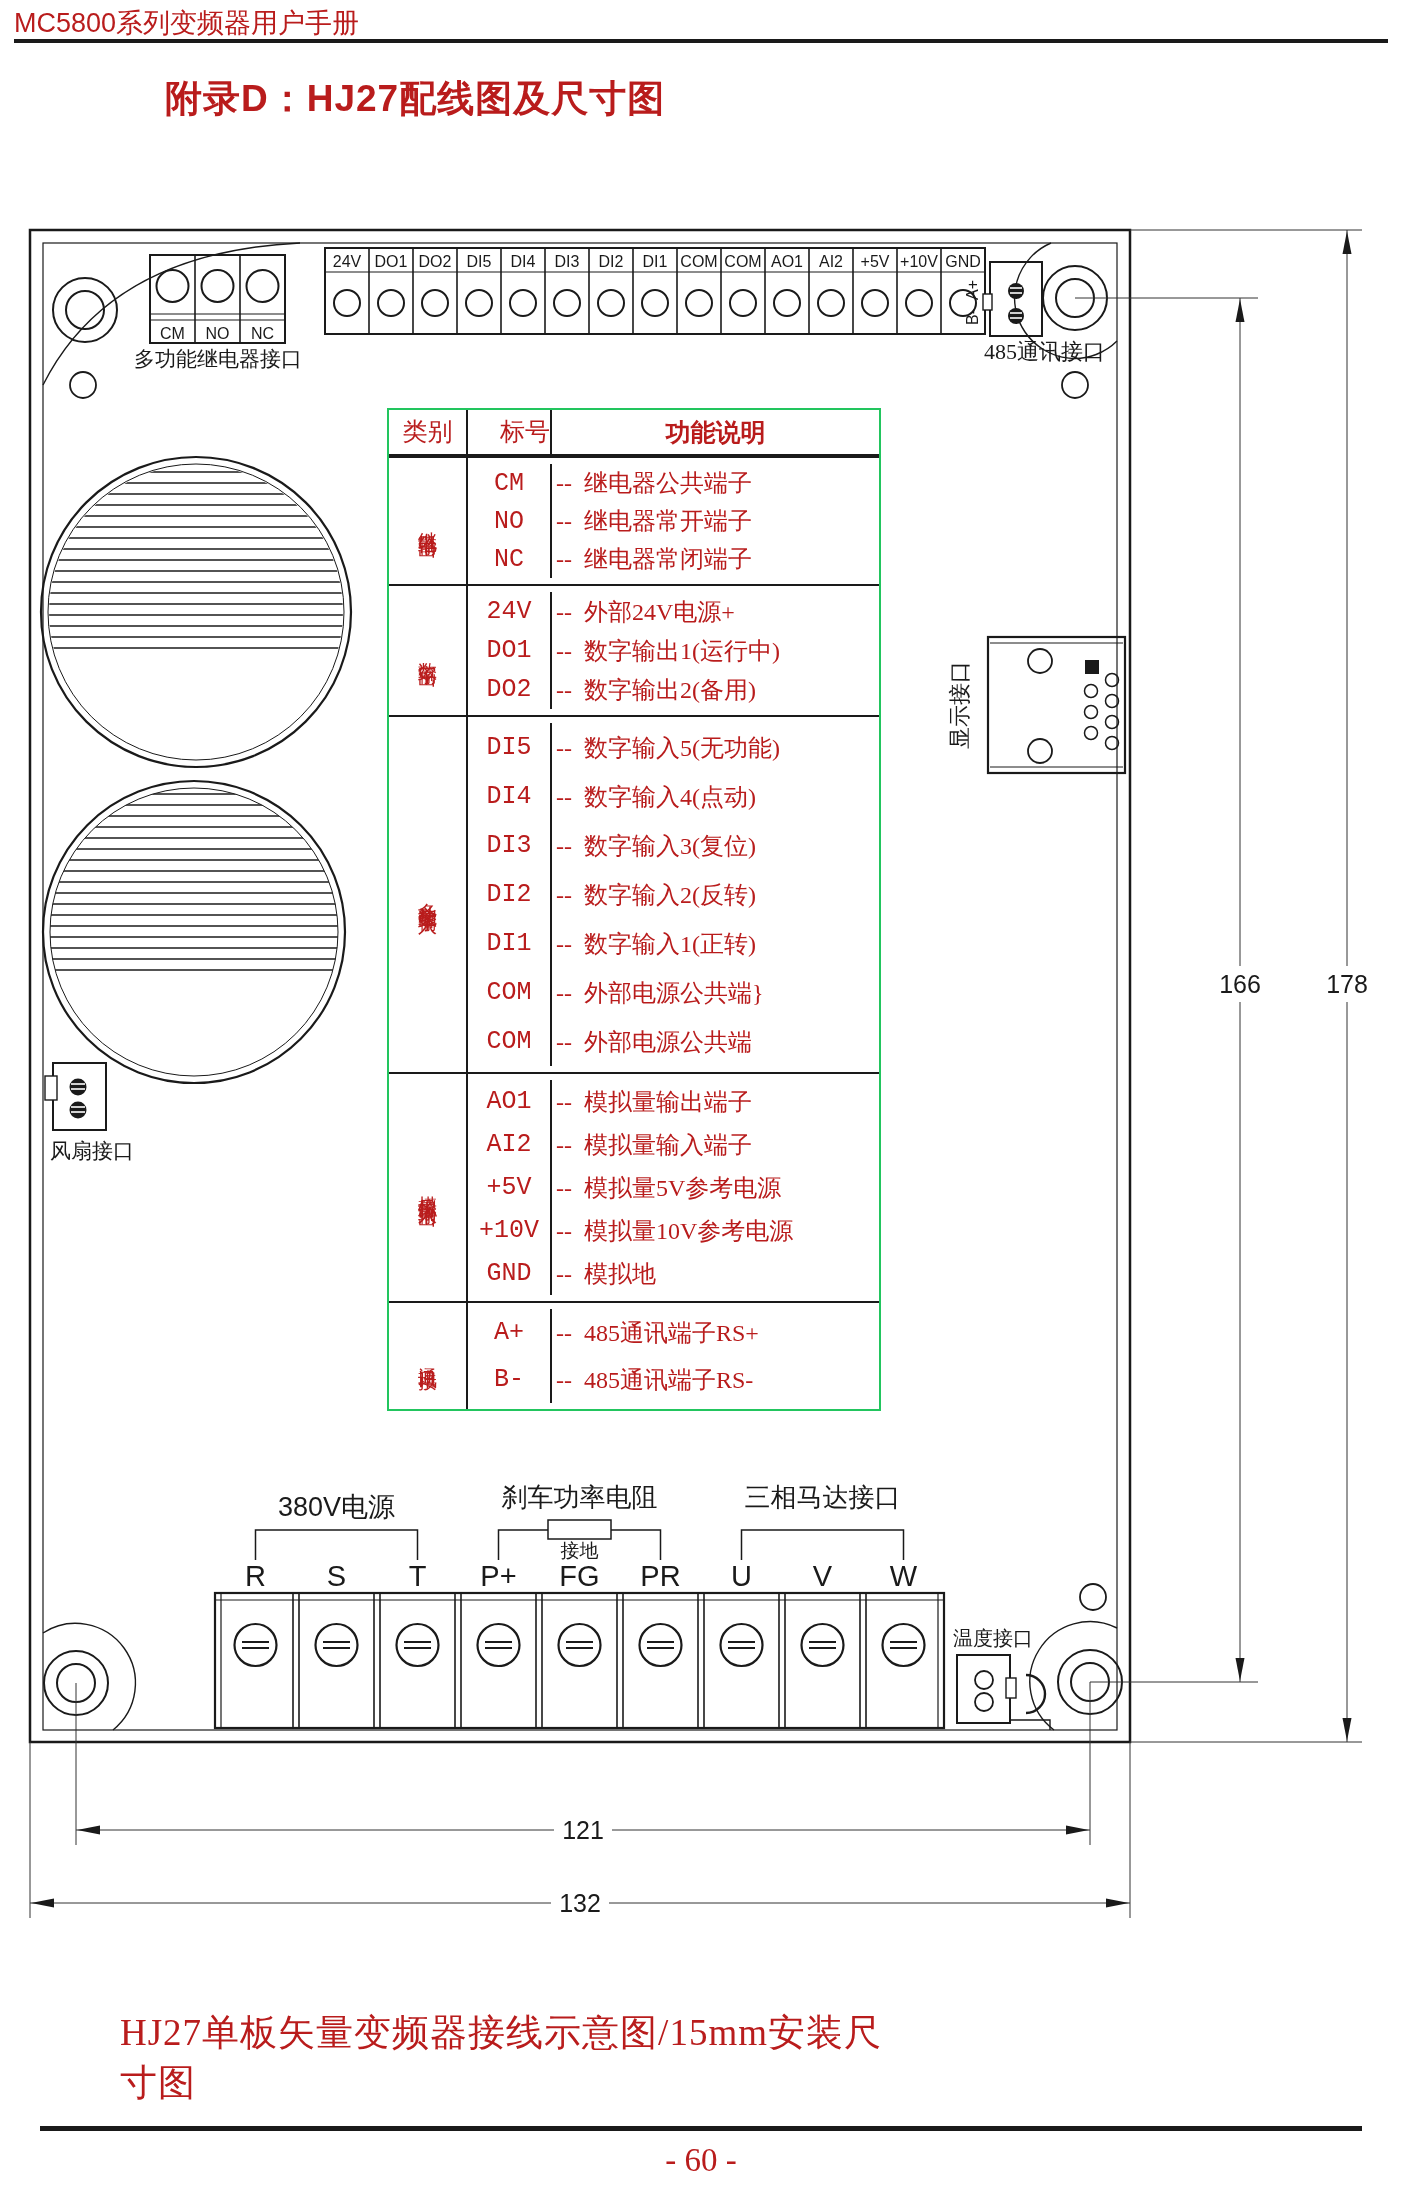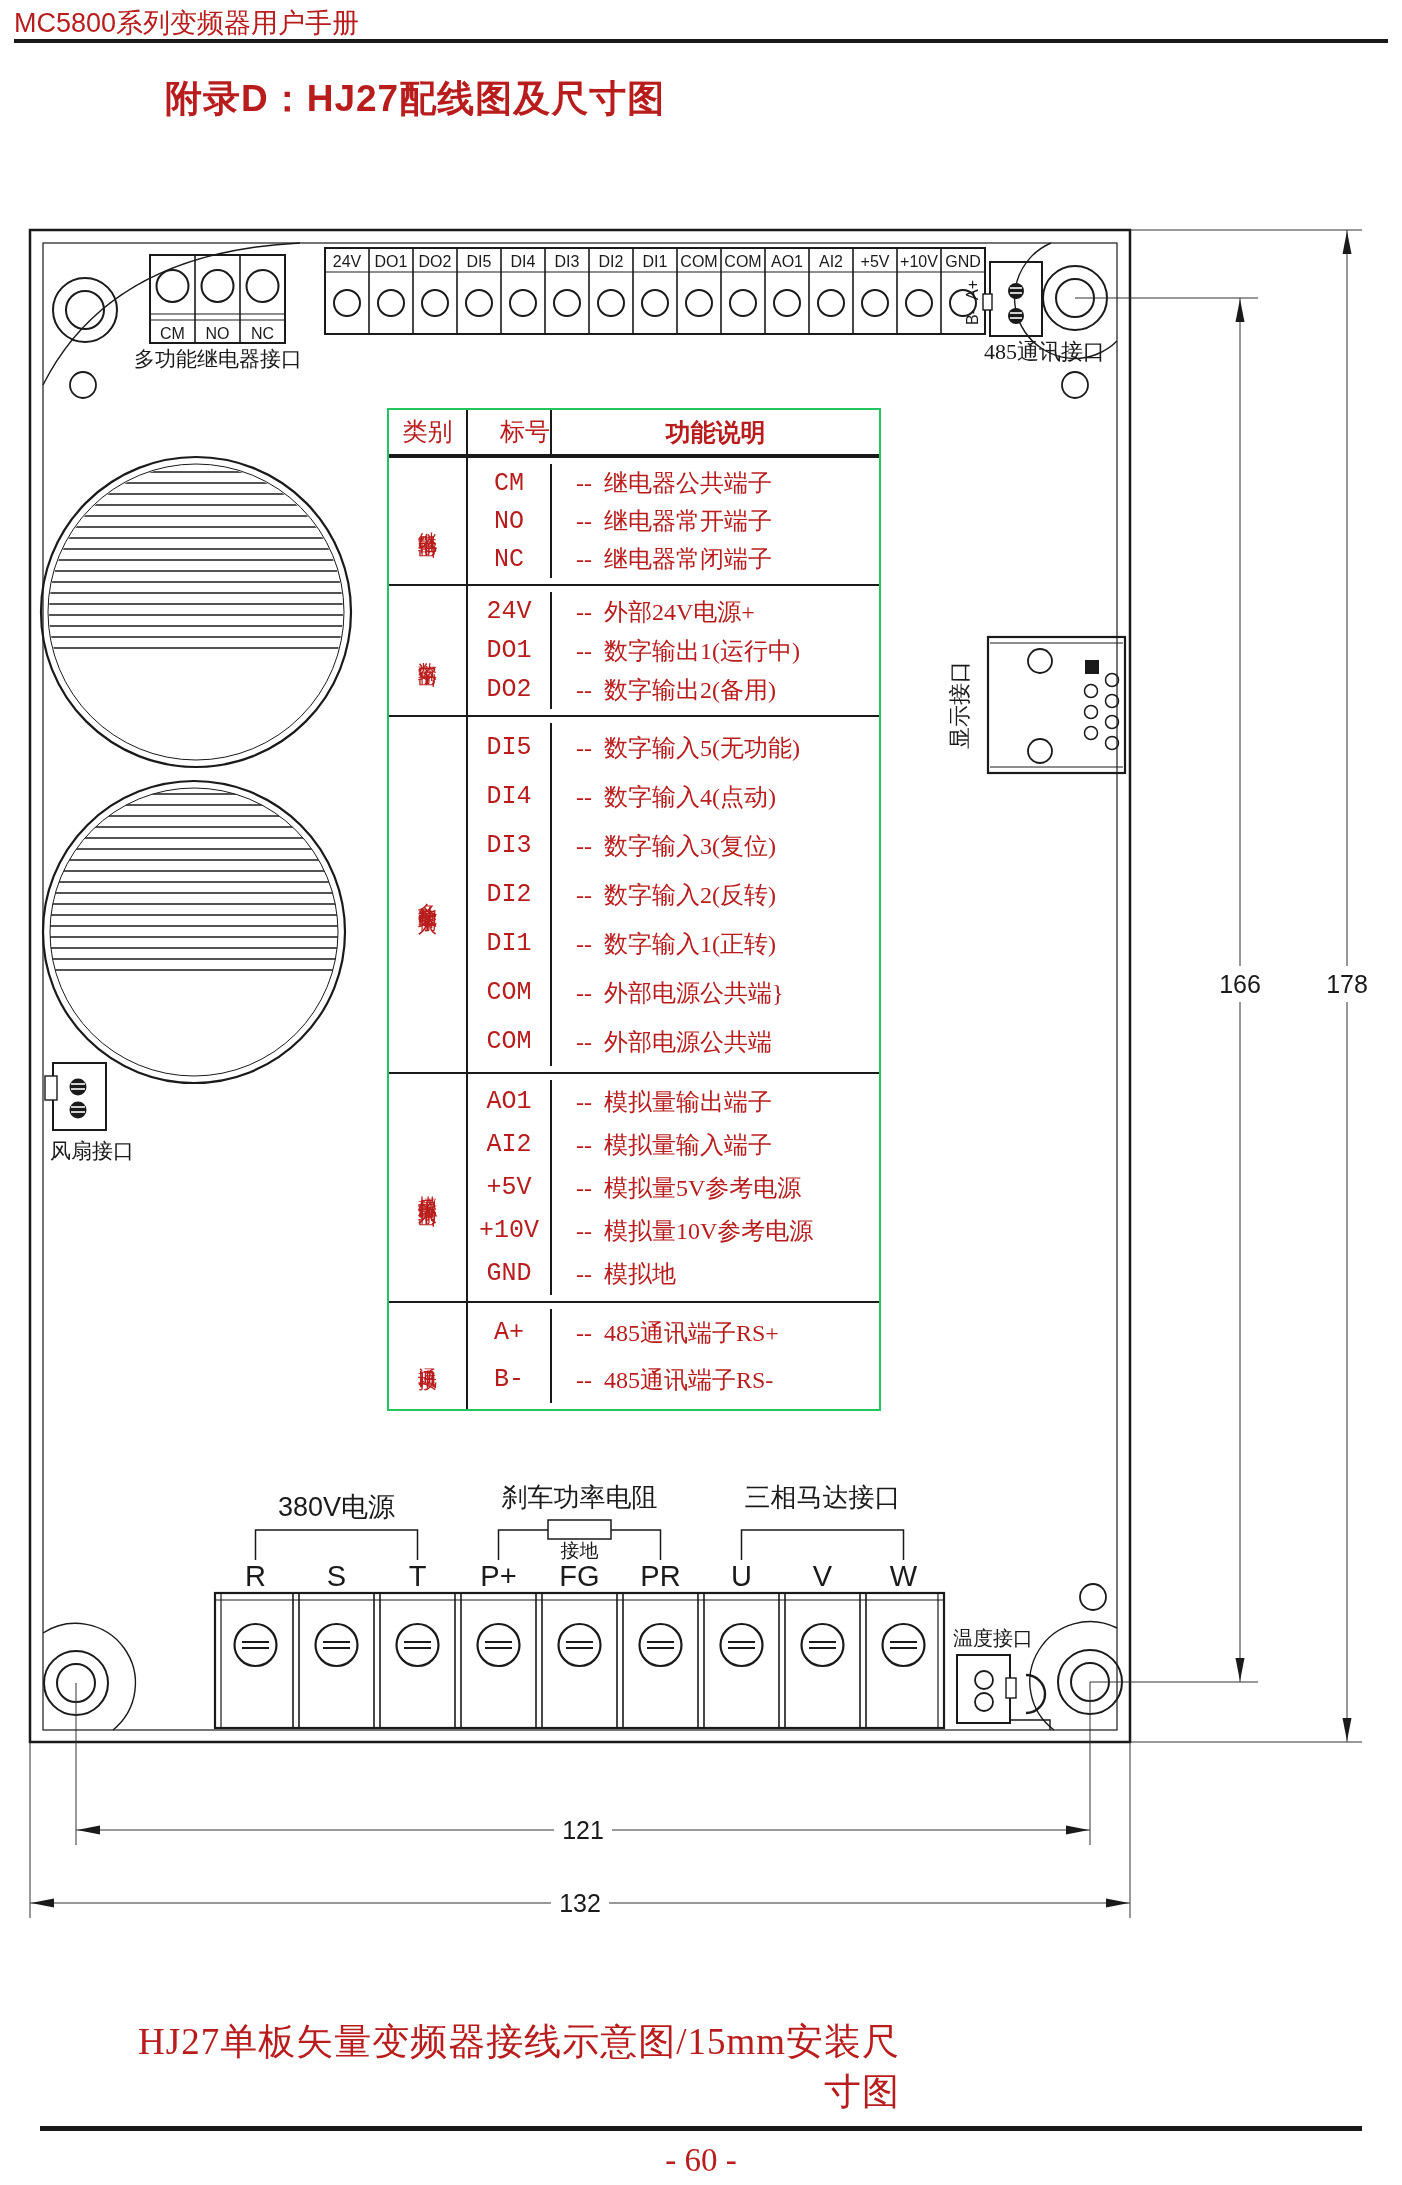--- a/index.html
+++ b/index.html
@@ -31,22 +31,22 @@
   .tgroup{display:flex;border-top:2px solid #1a1a1a;}
   .tgroup:first-of-type{border-top:none;}
   .tcat{width:77px;border-right:2px solid #1a1a1a;display:flex;align-items:center;justify-content:center;}
   .tcat span{writing-mode:vertical-rl;font-size:19px;letter-spacing:2px;}
   .trows{flex:1;display:flex;flex-direction:column;justify-content:center;padding:6px 0;}
   .trow{display:flex;align-items:center;}
   .g1 .trow{height:38px;} .g2 .trow{height:39px;} .g3 .trow{height:49px;}
   .g4 .trow{height:43px;} .g5 .trow{height:47px;}
   .tcode{width:82px;text-align:center;font-family:"Liberation Mono","DejaVu Sans Mono",monospace;
          font-size:25px;align-self:stretch;border-right:2px solid #1a1a1a;display:flex;align-items:center;justify-content:center;}
-  .tdesc{flex:1;padding-left:24px;font-size:24px;white-space:pre;}
-  #caption{left:120px;top:2008px;width:780px;text-align:right;font-size:37px;letter-spacing:1px;margin-top:9px;}
+  .tdesc{flex:1;padding-left:4px;font-size:24px;white-space:pre;}
+  #caption{left:120px;top:2008px;width:780px;text-align:left;font-size:37px;letter-spacing:1px;}
   #ftr-rule{left:40px;top:2126px;width:1322px;height:5px;background:#1a1a1a;}
   #pagenum{left:0;top:2142px;width:1402px;text-align:center;font-size:33px;}
 </style>
 </head>
 <body>
 
 <div id="page">
 
   <div class="abs sans" id="hdr">MC5800系列变频器用户手册</div>
   <div class="abs" id="hdr-rule"></div>

